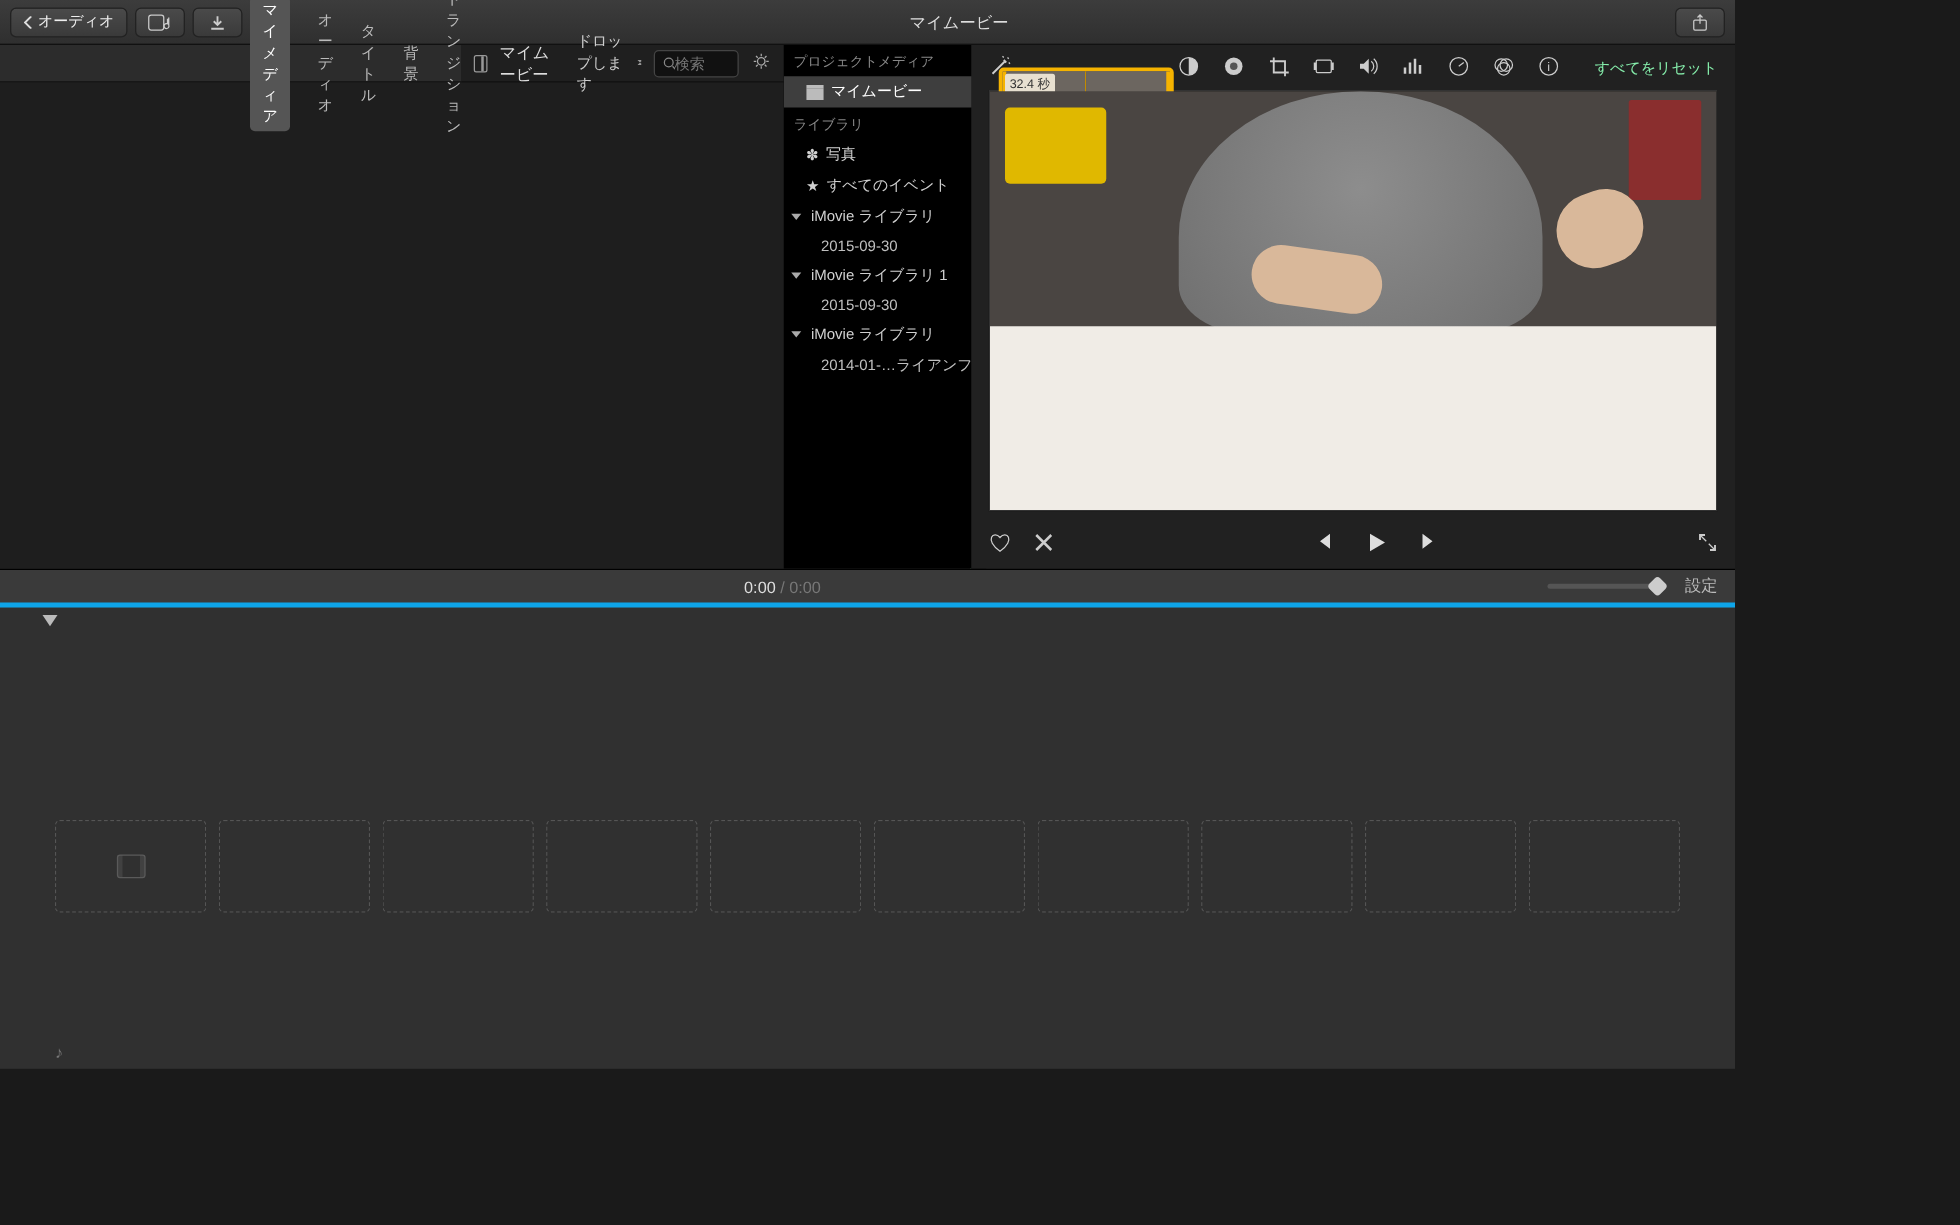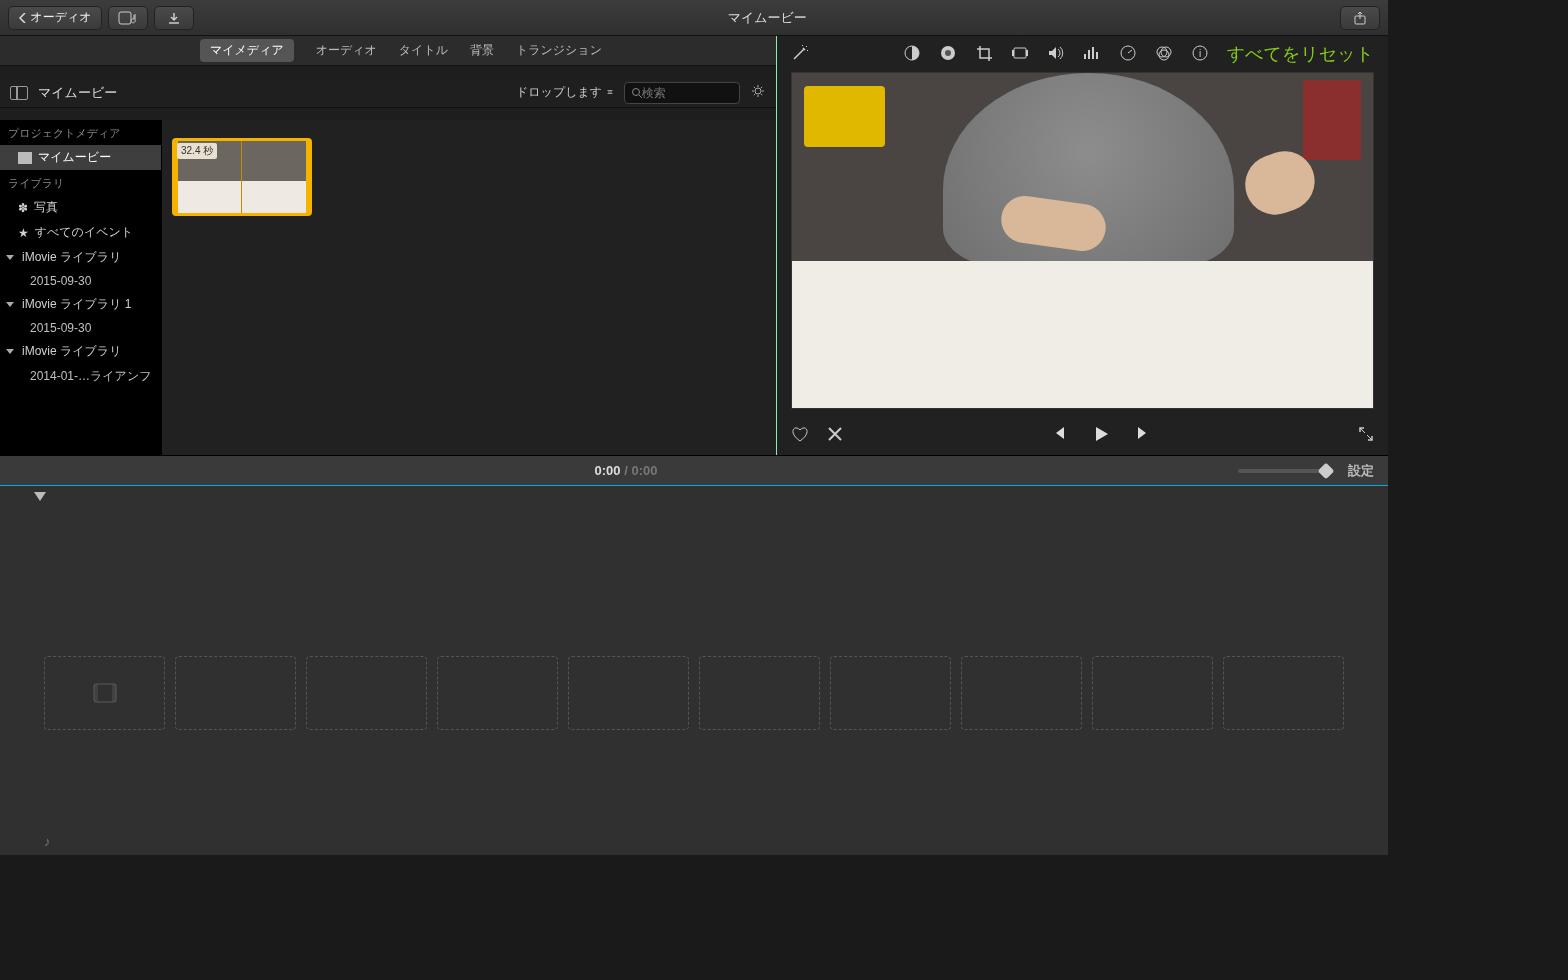--- a/index.html
+++ b/index.html
@@ -9,21 +9,21 @@
 
 .titlebar { height:36px; background:linear-gradient(#3c3c3c,#2f2f2f); display:flex; align-items:center; padding:0 8px; border-bottom:1px solid #111; }
 .tb-left,.tb-right { display:flex; align-items:center; gap:6px; }
 .tb-center { flex:1; text-align:center; font-size:13px; color:#ddd; }
 .btn { height:24px; background:linear-gradient(#4a4a4a,#3a3a3a); border:1px solid #222; border-radius:5px; color:#eee; font-size:12px; display:flex; align-items:center; justify-content:center; padding:0 10px; cursor:pointer; }
 .btn svg,.icon svg { display:block; }
 .btnw { width:40px; padding:0; }
 
 
 .topsplit { display:flex; height:419px; }
-.leftcol { width:777px; display:flex; flex-direction:column; border-right:1px solid #86efac;gap:12px; }
+.leftcol { width:777px; display:flex; flex-direction:row; border-right:1px solid #86efac; }
 .rightcol { flex:1; display:flex; flex-direction:column; background:#212121; }
 
 
 .mediatabs { height:30px; background:#2c2c2c; display:flex; align-items:center; padding-left:200px; gap:22px; font-size:12px; color:#bbb; border-bottom:1px solid #111; }
 .mediatabs .active { background:#555; color:#fff; padding:3px 10px; border-radius:4px; }
 .mediatabs span { cursor:pointer; }
 
 
 .btoolbar { height:30px; background:#1f1f1f; display:flex; align-items:center; gap:10px; padding:0 10px; border-bottom:1px solid #111; }
 .sideicon { width:18px; height:14px; border:1.5px solid #999; border-radius:2px; position:relative; cursor:pointer; }
@@ -48,36 +48,36 @@
 .clip .hleft { left:-3px; border-radius:3px 0 0 3px; }
 .clip .hright { right:-3px; border-radius:0 3px 3px 0; }
 .clip .dur { position:absolute; top:2px; left:2px; background:#e8e0d0; color:#333; font-size:10px; padding:1px 4px; border-radius:2px; }
 .clip .half { flex:1; background:linear-gradient(#6c6660 0%,#6c6660 55%,#efe9e3 55%,#efe9e3 100%); border-right:1px solid #c28b00; }
 .clip .half:last-child { border-right:none; }
 
 
 .vtoolbar { height:36px; display:flex; align-items:center; padding:0 14px; gap:18px; color:#ccc; }
 .vtoolbar .wand { margin-right:auto; cursor:pointer; }
 .vtoolbar .ticon { cursor:pointer; color:#d8d8d8; }
-.reset { color:#84cc16; font-size:18px; }
+.reset { color:#86efac; font-size:12px; margin-left:10px; }
 .viewer { flex:1; margin:0 14px 6px 14px; background:#000; display:flex; flex-direction:column; border:1px solid #333; }
 .vimg { flex:1; background:#4a4542; position:relative; overflow:hidden; }
 .vimg .desk { position:absolute; left:0; right:0; bottom:0; height:44%; background:#f0ece6; }
 .vimg .torso { position:absolute; left:26%; top:0; width:50%; height:58%; background:radial-gradient(circle at 50% 40%,#8d8d8d,#6f6f6f); border-radius:50% 50% 20% 20% / 60% 60% 20% 20%; }
 .vimg .armL { position:absolute; left:36%; top:38%; width:18%; height:14%; background:#d9b89a; border-radius:30px; transform:rotate(8deg); }
 .vimg .armR { position:absolute; right:10%; top:24%; width:12%; height:18%; background:#d9b89a; border-radius:30px; transform:rotate(-20deg); }
 .vimg .boxL { position:absolute; left:2%; top:4%; width:14%; height:18%; background:#e0b800; border-radius:4px; }
 .vimg .boxR { position:absolute; right:2%; top:2%; width:10%; height:24%; background:#8a2e2e; border-radius:2px; }
 .vcontrols { height:40px; display:flex; align-items:center; padding:0 14px; gap:18px; }
 .vcontrols .center { flex:1; display:flex; justify-content:center; gap:26px; }
 .vcontrols .ic { cursor:pointer; color:#ddd; }
 
 
 .timeline { flex:1; display:flex; flex-direction:column; background:#303030; border-top:1px solid #000; }
-.tlhead { height:30px; display:flex; align-items:center; padding:0 14px; color:#ccc; background:#3a3a3a; border-bottom:1px solid #0ea5e9; font-size:13px;font-weight:bold; }
+.tlhead { height:30px; display:flex; align-items:center; padding:0 14px; color:#ccc; background:#3a3a3a; border-bottom:4px solid #0ea5e9; font-size:13px; }
 .tlhead .time { flex:1; text-align:center; }
 .tlhead .time .tot { color:#777; }
 .tlhead .zoom { width:90px; height:4px; background:#555; border-radius:2px; margin-right:20px; position:relative; }
 .tlhead .zoom::after { content:""; position:absolute; right:-4px; top:-4px; width:12px; height:12px; background:#ccc; border-radius:3px; transform:rotate(45deg); }
 .tlbody { flex:1; position:relative; padding:170px 44px 0; }
 .playhead { position:absolute; top:6px; left:40px; width:1px; height:100%; }
 .playhead::before { content:""; position:absolute; top:0; left:-6px; width:0; height:0; border-left:6px solid transparent; border-right:6px solid transparent; border-top:9px solid #bbb; }
 .slots { display:flex; gap:10px; }
 .slot { width:130px; height:74px; border:1px dashed #555; border-radius:4px; display:flex; align-items:center; justify-content:center; color:#777; }
 .slot.first svg { opacity:.6; }

